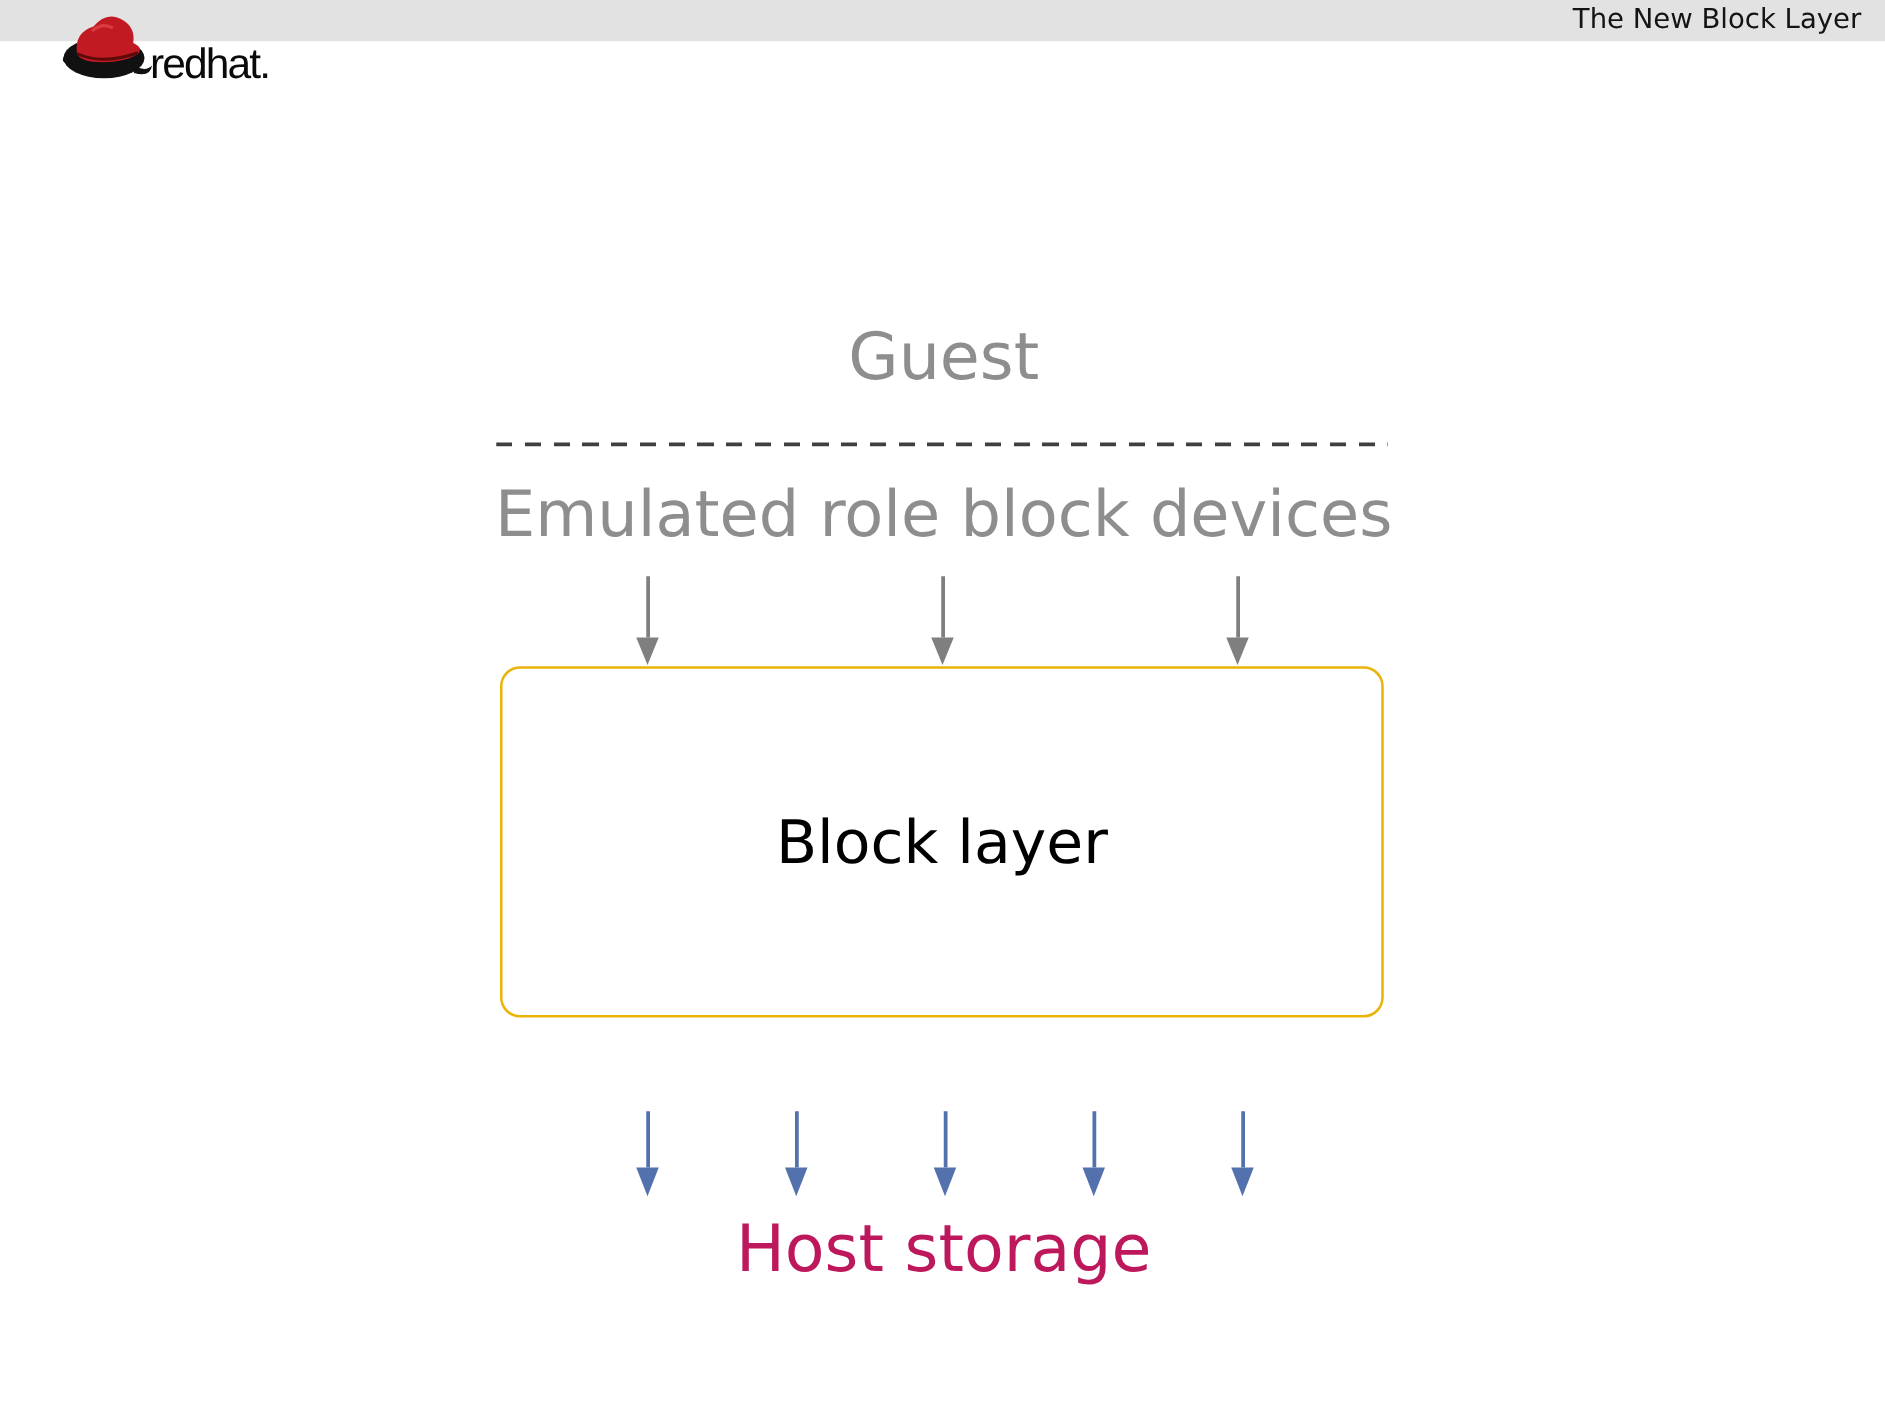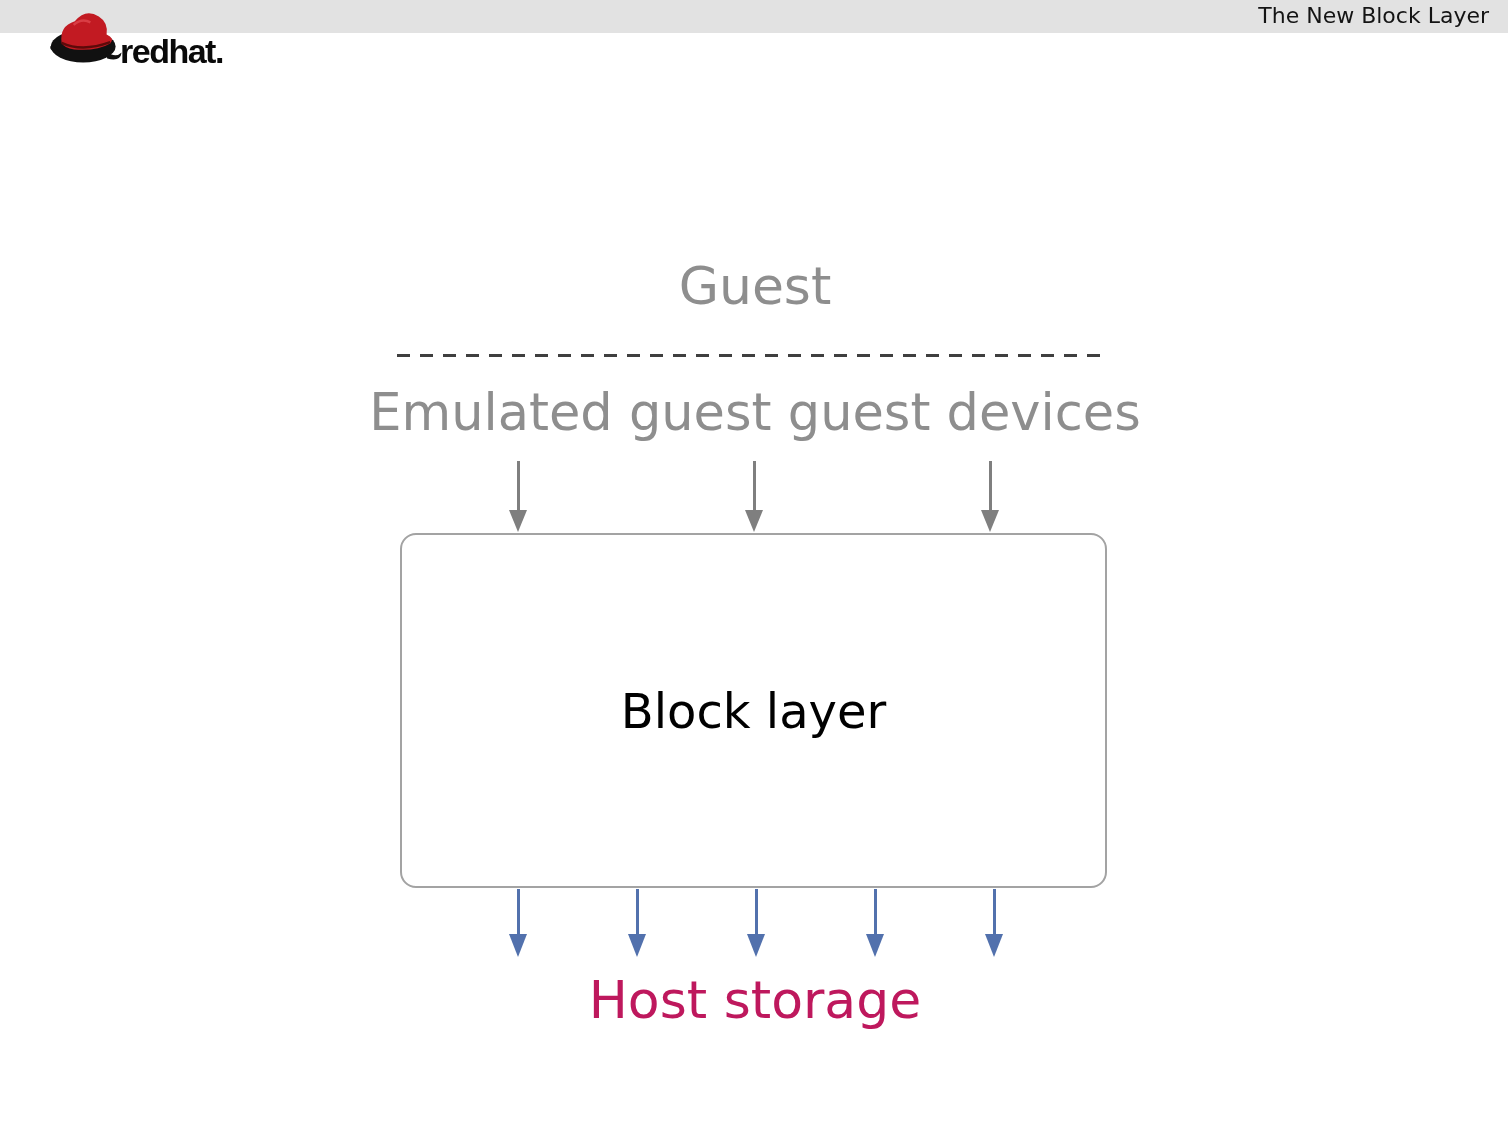--- a/index.html
+++ b/index.html
@@ -19,22 +19,22 @@
     font-family:"DejaVu Sans", sans-serif;
   }
   
   .logo { position:absolute; top:6px; left:46px; display:flex; align-items:flex-end; }
   .logo svg { width:78px; height:64px; display:block; }
   .logo-text {
     font-size:34px; color:#0a0a0a; letter-spacing:-1.5px;
     margin-left:-4px; margin-bottom:2px; line-height:1;
     font-family:"Liberation Sans", sans-serif;
   }
-  .logo-text .red { font-weight:700; }
-  .logo-text .hat { font-weight:700;margin-top:16px; }
+  .logo-text .red { font-weight:400; }
+  .logo-text .hat { font-weight:400;margin-top:16px; }
   
   .title {
     position:absolute; left:110px; top:122px; margin:0;
     font-family:"Liberation Sans", sans-serif;
     font-size:54px; font-weight:bold; color:#9a1c1c; letter-spacing:-0.5px;
   }
   
   .guest-label {
     position:absolute; left:400px; width:710px; top:256px;
     text-align:center; font-size:52px; color:#8e8e8e; font-weight:400;
@@ -42,22 +42,22 @@
   .divider {
     position:absolute; left:397px; top:354px; width:713px; height:3px;
     background:repeating-linear-gradient(to right, #3f3f3f 0 13px, transparent 13px 23px);
   }
   .emulated-label {
     position:absolute; left:368px; width:774px; top:383px;
     text-align:center; font-size:51px; color:#8e8e8e; font-weight:400;
   }
   
   .block-box {
-    position:absolute; left:400px; top:533px; width:707px; height:355px;
-    border:2px solid #a3a3a3; border-radius:16px; background:#ffffff;
+    position:absolute; left:400px; top:533px; width:707px; height:281px;
+    border:2px solid #eab308; border-radius:16px; background:#ffffff;
     display:flex; align-items:center; justify-content:center;
     box-sizing:border-box;
   }
   .block-box span { font-size:48px; color:#000000; }
   .host-label {
     position:absolute; left:400px; width:710px; top:970px;
     text-align:center; font-size:52px; color:#be185d; font-weight:400;
   }
   
   .arrow { position:absolute; width:18px; }
@@ -93,21 +93,21 @@
     </svg>
     <span class="logo-text"><span class="red">red</span><span class="hat">hat.</span></span>
   </div>
 
 
   <div>
     <div class="guest-label">Guest</div>
 
     <div class="divider"></div>
 
-    <div class="emulated-label">Emulated guest guest devices</div>
+    <div class="emulated-label">Emulated role block devices</div>
 
     <div class="arrows-top">
         <div class="arrow" style="left: 509px;">
           <div class="stem"></div>
           <div class="head"></div>
         </div>
         <div class="arrow" style="left: 745px;">
           <div class="stem"></div>
           <div class="head"></div>
         </div>

